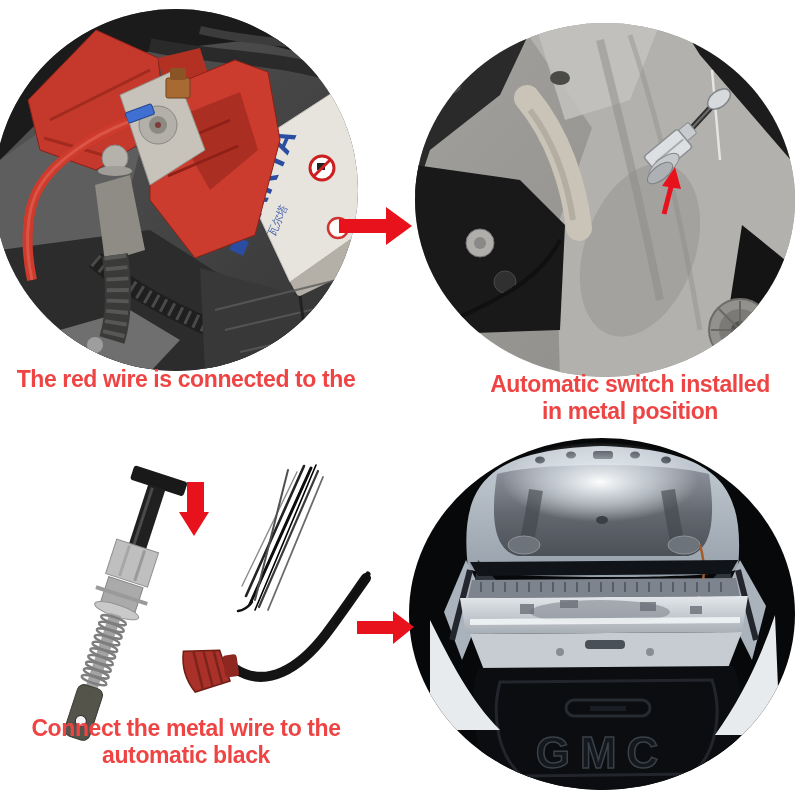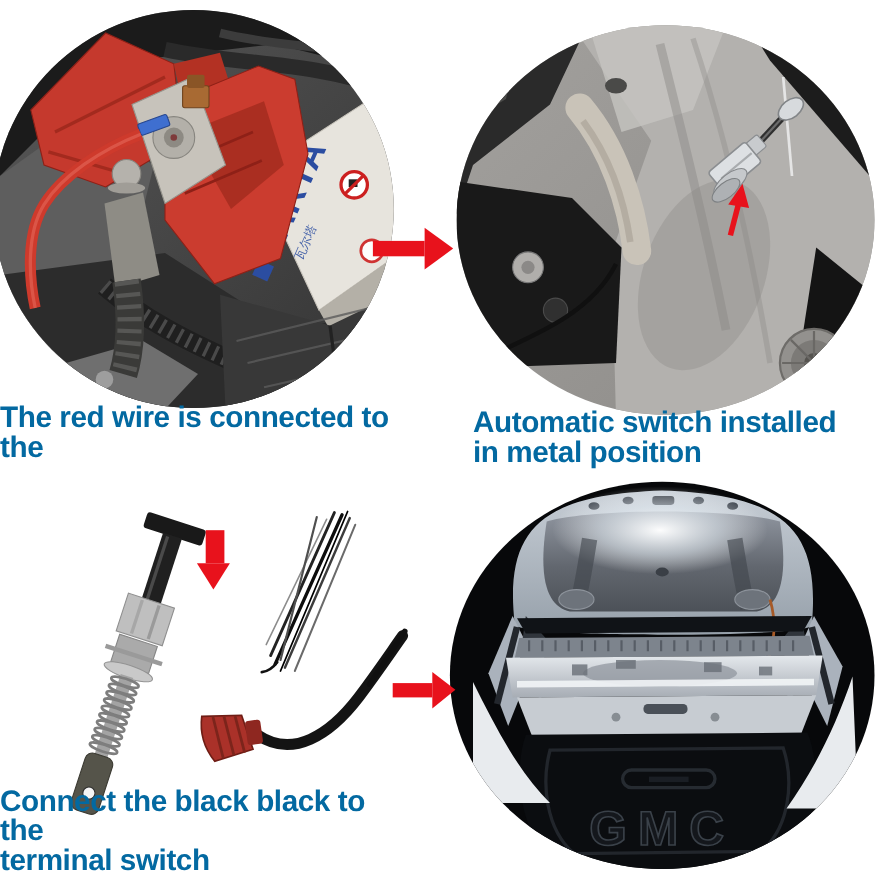--- a/index.html
+++ b/index.html
@@ -1,20 +1,20 @@
 <!DOCTYPE html>
 <html><head>
 <meta charset="utf-8">
 <style>
   html,body{margin:0;padding:0;background:#ffffff;}
   .stage{position:relative;width:800px;height:800px;background:#fff;overflow:hidden;
          font-family:"Liberation Sans",sans-serif;}
   .stage svg{position:absolute;left:0;top:0;}
-  .caption{position:absolute;color:#0369a1;font-weight:bold;
-           font-size:27px;line-height:27px;letter-spacing:-0.4px;z-index:5;}
+  .caption{position:absolute;text-align:center;color:#ef4444;font-weight:bold;
+           font-size:23px;line-height:27px;letter-spacing:-0.4px;z-index:5;}
   svg text{font-family:"Liberation Sans","DejaVu Sans",sans-serif;}
 </style>
 </head>
 <body>
 
 <div class="stage">
 
 <svg width="800" height="800" viewBox="0 0 800 800">
   <defs>
     <clipPath id="clipTL">
@@ -281,17 +281,17 @@
 </svg>
 
 <div class="caption" style="left:0px;top:366px;width:372px">
   <div>The red wire is connected to the</div>
 </div>
 <div class="caption" style="left:430px;top:371px;width:400px">
   <div>Automatic switch installed</div>
   <div>in metal position</div>
 </div>
 <div class="caption" style="left:0px;top:715px;width:372px">
-  <div>Connect the black black to the</div>
-  <div>terminal switch</div>
+  <div>Connect the metal wire to the</div>
+  <div>automatic black</div>
 </div>
 
 </div>
 
 </body></html>

